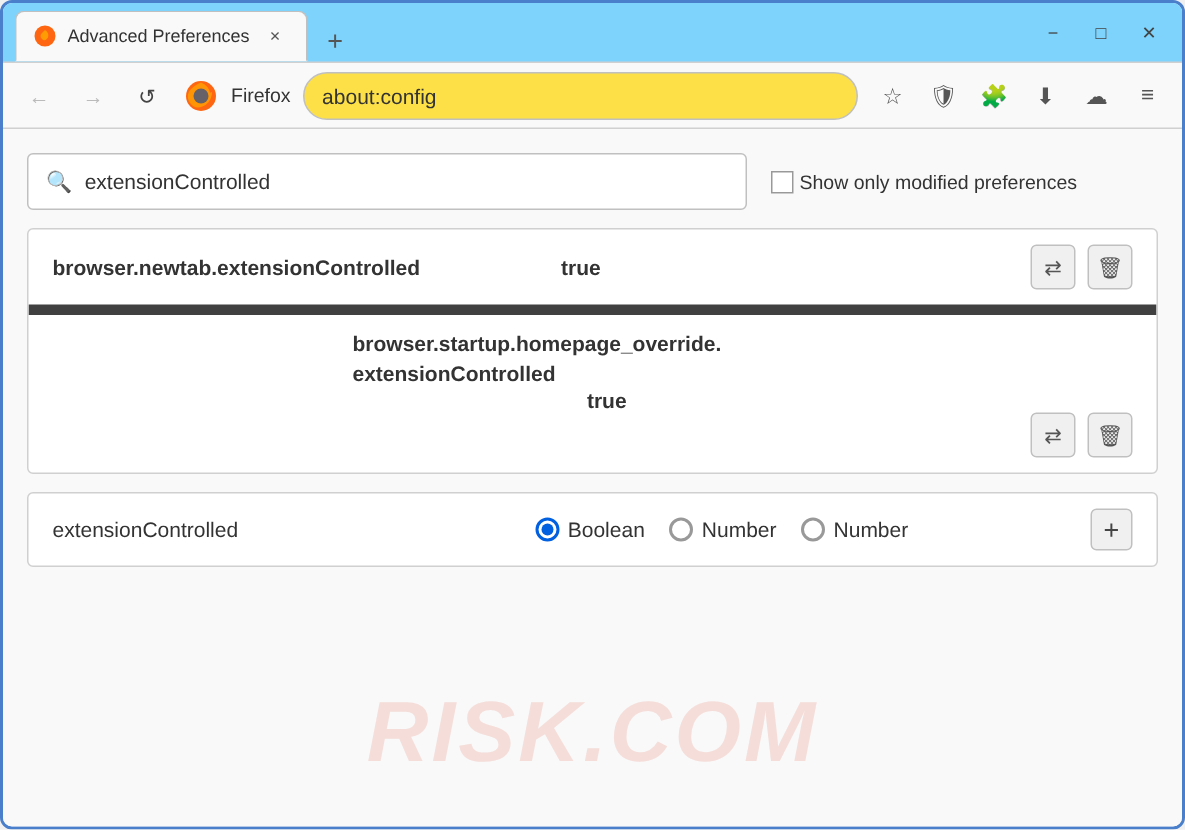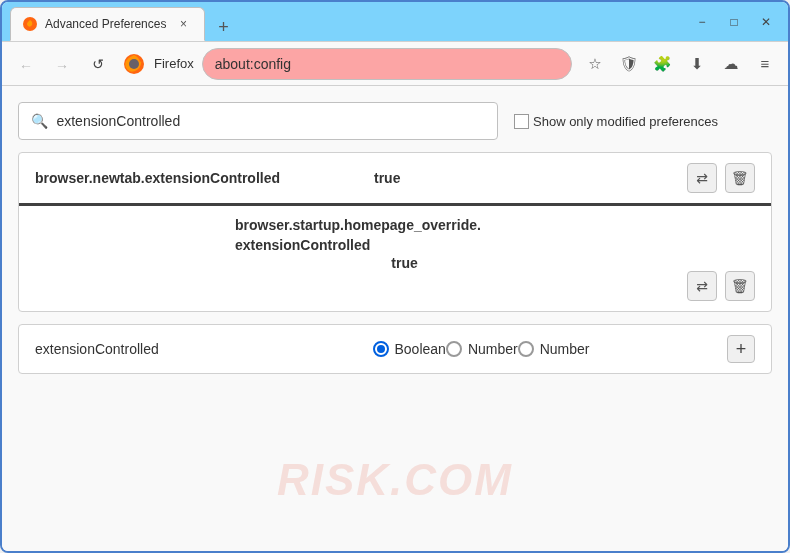--- a/index.html
+++ b/index.html
@@ -161,21 +161,21 @@
     .firefox-label {
       font-size: 13px;
       color: #333;
       margin-right: 4px;
       flex-shrink: 0;
     }
 
     .address-bar {
       flex: 1;
       height: 32px;
-      background: #fca5a5;
+      background: #fde047;
       border: 1px solid #c0c0c0;
       border-radius: 20px;
       display: flex;
       align-items: center;
       padding: 0 12px;
       font-size: 14px;
       color: #333;
     }
 
     .nav-icons {
@@ -205,24 +205,24 @@
       display: flex;
       flex-direction: column;
       gap: 12px;
       position: relative;
       overflow: hidden;
     }
 
     
     .watermark {
       position: absolute;
-      bottom: 46px;
+      bottom: 30px;
       left: 50%;
       transform: translateX(-50%);
-      font-size: 44px;
+      font-size: 57px;
       font-weight: 900;
       color: rgba(230, 100, 80, 0.18);
       white-space: nowrap;
       pointer-events: none;
       letter-spacing: 2px;
       font-style: italic;
       z-index: 0;
     }
 
     
@@ -287,21 +287,21 @@
       background: white;
       overflow: hidden;
       position: relative;
       z-index: 1;
     }
 
     .result-row {
       display: flex;
       align-items: center;
       padding: 10px 16px;
-      border-bottom: 3px solid #404040;
+      border-bottom: 7px solid #404040;
       min-height: 46px;
     }
 
     .result-row:last-child {
       border-bottom: none;
       flex-direction: column;
     }
 
     .pref-name {
       font-size: 14px;
@@ -360,20 +360,21 @@
 
     .add-pref-name {
       font-size: 14px;
       color: #333;
       min-width: 200px;
     }
 
     .radio-group {
       display: flex;
       align-items: flex-end;
+      gap: 16px;
       flex: 1;
       justify-content: center;
     }
 
     .radio-option {
       display: flex;
       align-items: center;
       gap: 6px;
       font-size: 14px;
       color: #333;

